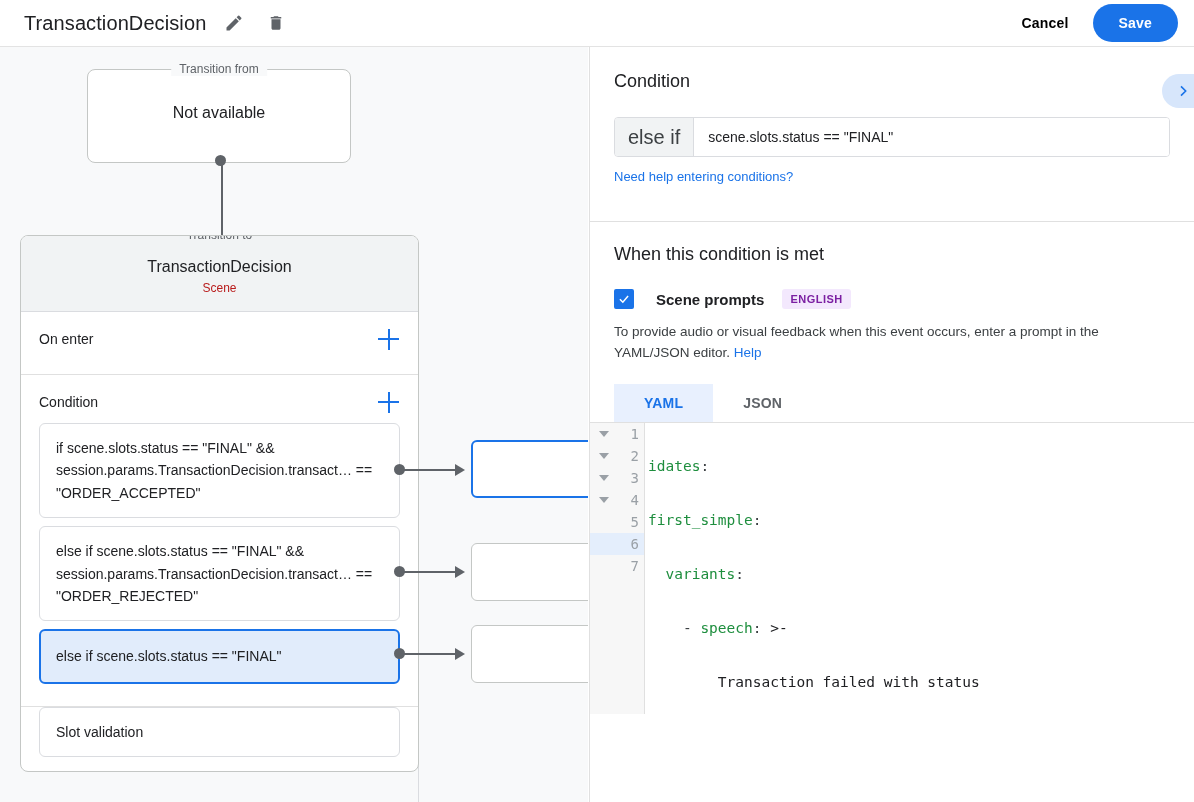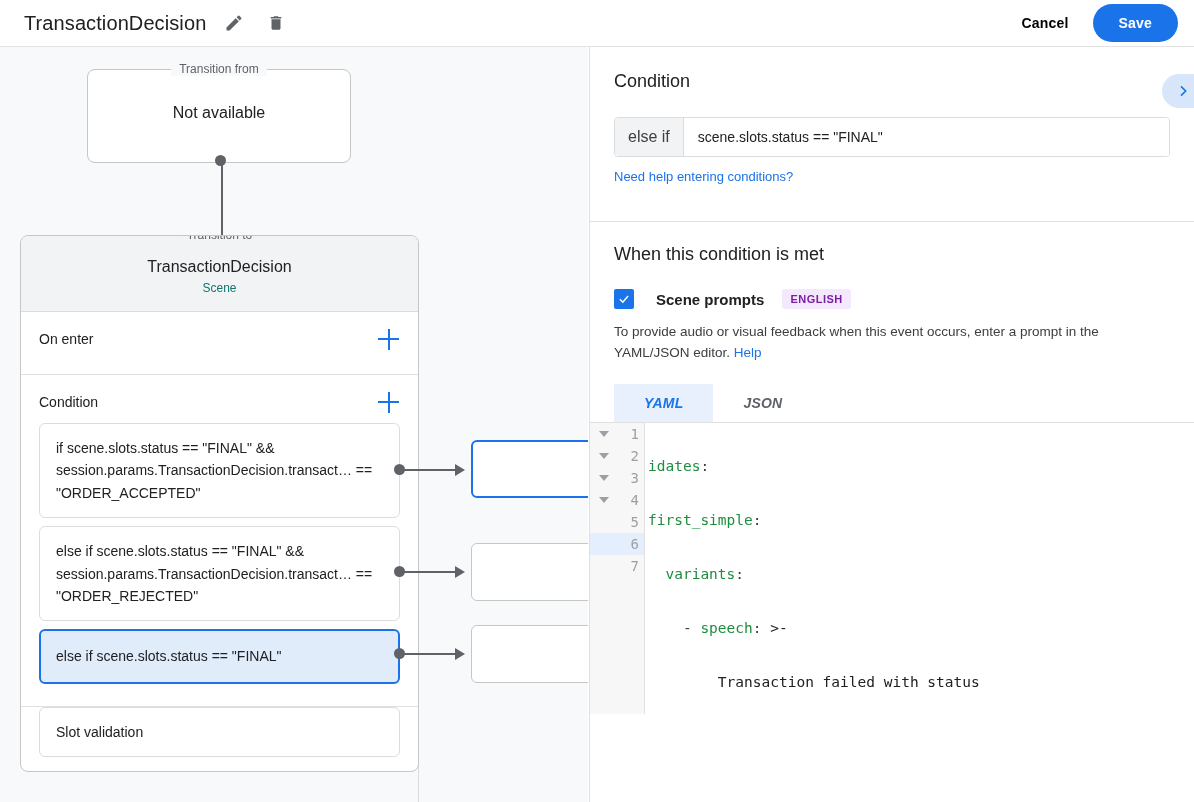--- a/index.html
+++ b/index.html
@@ -85,21 +85,21 @@
   }
   .scene-head {
     position: relative; background: #f1f3f4; border-bottom: 1px solid #dadce0;
     padding: 22px 0 16px; text-align: center;
   }
   .scene-head .legend {
     position: absolute; top: -8px; left: 50%; transform: translateX(-50%);
     background: #f1f3f4; padding: 0 8px; font-size: 12px; color: #5f6368;
   }
   .scene-title { font-size: 16px; color: #202124; }
-  .scene-sub { font-size: 12px; color: #0f766e; margin-top: 5px; }
+  .scene-sub { font-size: 12px; color: #b91c1c; margin-top: 5px; }
 
   .sec { border-bottom: 1px solid #e0e0e0; padding: 0 0 14px 0; }
   .sec:last-child { border-bottom: none; }
   .sec-header {
     display: flex; align-items: center; justify-content: space-between;
     padding: 16px 18px 10px 18px;
   }
   .sec-title { font-size: 14px; color: #202124; }
   .plus-btn {
     width: 22px; height: 22px; position: relative; cursor: pointer;
@@ -163,21 +163,21 @@
   .collapse-pill svg { fill: none; stroke: #1a73e8; stroke-width: 2.4; }
 
   .cond-field {
     display: flex; margin-top: 25px;
     border: 1px solid #dadce0; border-radius: 4px; overflow: hidden;
     height: 40px;
   }
   .cond-prefix {
     background: #f1f3f4; border-right: 1px solid #dadce0;
     display: flex; align-items: center; padding: 0 13px;
-    font-size: 16px; color: #3c4043; white-space: nowrap;
+    font-size: 20px; color: #3c4043; white-space: nowrap;
   }
   .cond-input {
     flex: 1; border: none; outline: none; padding: 0 14px;
     font-size: 14px; color: #202124; font-family: "Liberation Sans", sans-serif;
     background: #ffffff;
   }
   .helper-link {
     display: inline-block; margin-top: 12px;
     font-size: 13px; color: #1a73e8; text-decoration: none; cursor: pointer;
   }
@@ -200,21 +200,21 @@
   .lang-badge {
     margin-left: 18px; background: #f3e8fd; color: #7b1fa2;
     font-size: 11px; font-weight: bold; letter-spacing: .5px;
     padding: 4px 8px; border-radius: 3px;
   }
   .desc {
     margin-top: 13px; font-size: 13.5px; color: #3c4043; line-height: 1.55; max-width: 560px;
   }
   .desc a { color: #1a73e8; text-decoration: none; cursor: pointer; }
 
-  .tabs { display: flex; margin-top: 20px; font-style: italic; }
+  .tabs { display: flex; margin-top: 20px; }
   .tab {
     padding: 11px 30px; font-size: 14px; font-weight: bold;
     color: #5f6368; cursor: pointer; letter-spacing: .2px;
   }
   .tab.active { color: #1a73e8; background: #e8f0fe; }
 
   .editor {
     margin-top: 0; border-top: 1px solid #e0e0e0;
     position: relative; height: 292px; overflow: hidden;
     background: #ffffff;

